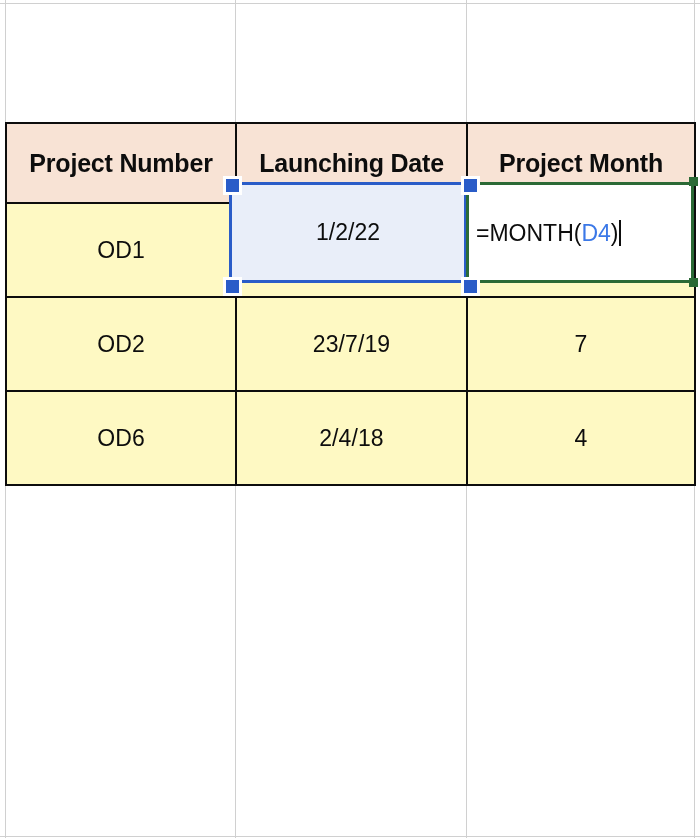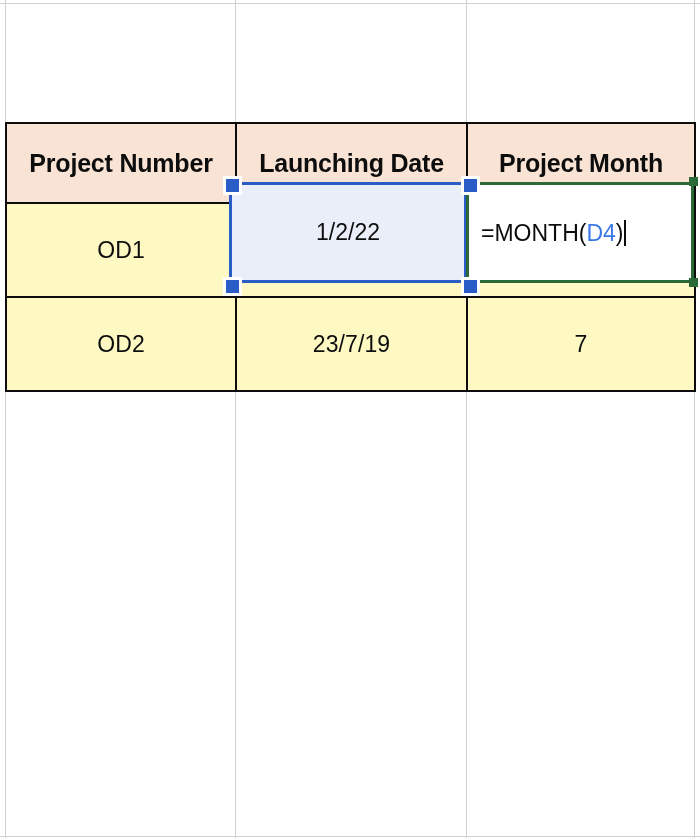--- a/index.html
+++ b/index.html
@@ -130,21 +130,21 @@
     background: #ffffff;
     border: 3px solid #2b6a36;
     z-index: 4;
     display: flex;
     align-items: center;
   }
   #cell-editor .formula {
     font-size: 23px;
     color: #0d0d0d;
     white-space: nowrap;
-    padding-left: 12px;
+    padding-left: 7px;
     line-height: 1;
   }
   #cell-editor .ref-blue { color: #3b78e7; }
   #cell-editor .caret {
     display: inline-block;
     width: 2px;
     height: 26px;
     background: #0d0d0d;
     vertical-align: -5px;
     margin-left: 0px;
@@ -188,20 +188,25 @@
     <tr class="row-active">
       <td class="cell-project">OD1</td>
       <td class="cell-date">1/2/22</td>
       <td class="cell-month"></td>
     </tr>
     <tr>
       <td class="cell-project">OD2</td>
       <td class="cell-date">23/7/19</td>
       <td class="cell-month">7</td>
     </tr>
+    <tr>
+      <td class="cell-project">OD6</td>
+      <td class="cell-date">2/4/18</td>
+      <td class="cell-month">4</td>
+    </tr>
   </tbody>
 </table>
 
 <div id="selected-cell">
   <div class="sel-value">1/2/22</div>
 </div>
 <div class="sel-handle tl"></div>
 <div class="sel-handle tr"></div>
 <div class="sel-handle bl"></div>
 <div class="sel-handle br"></div>

